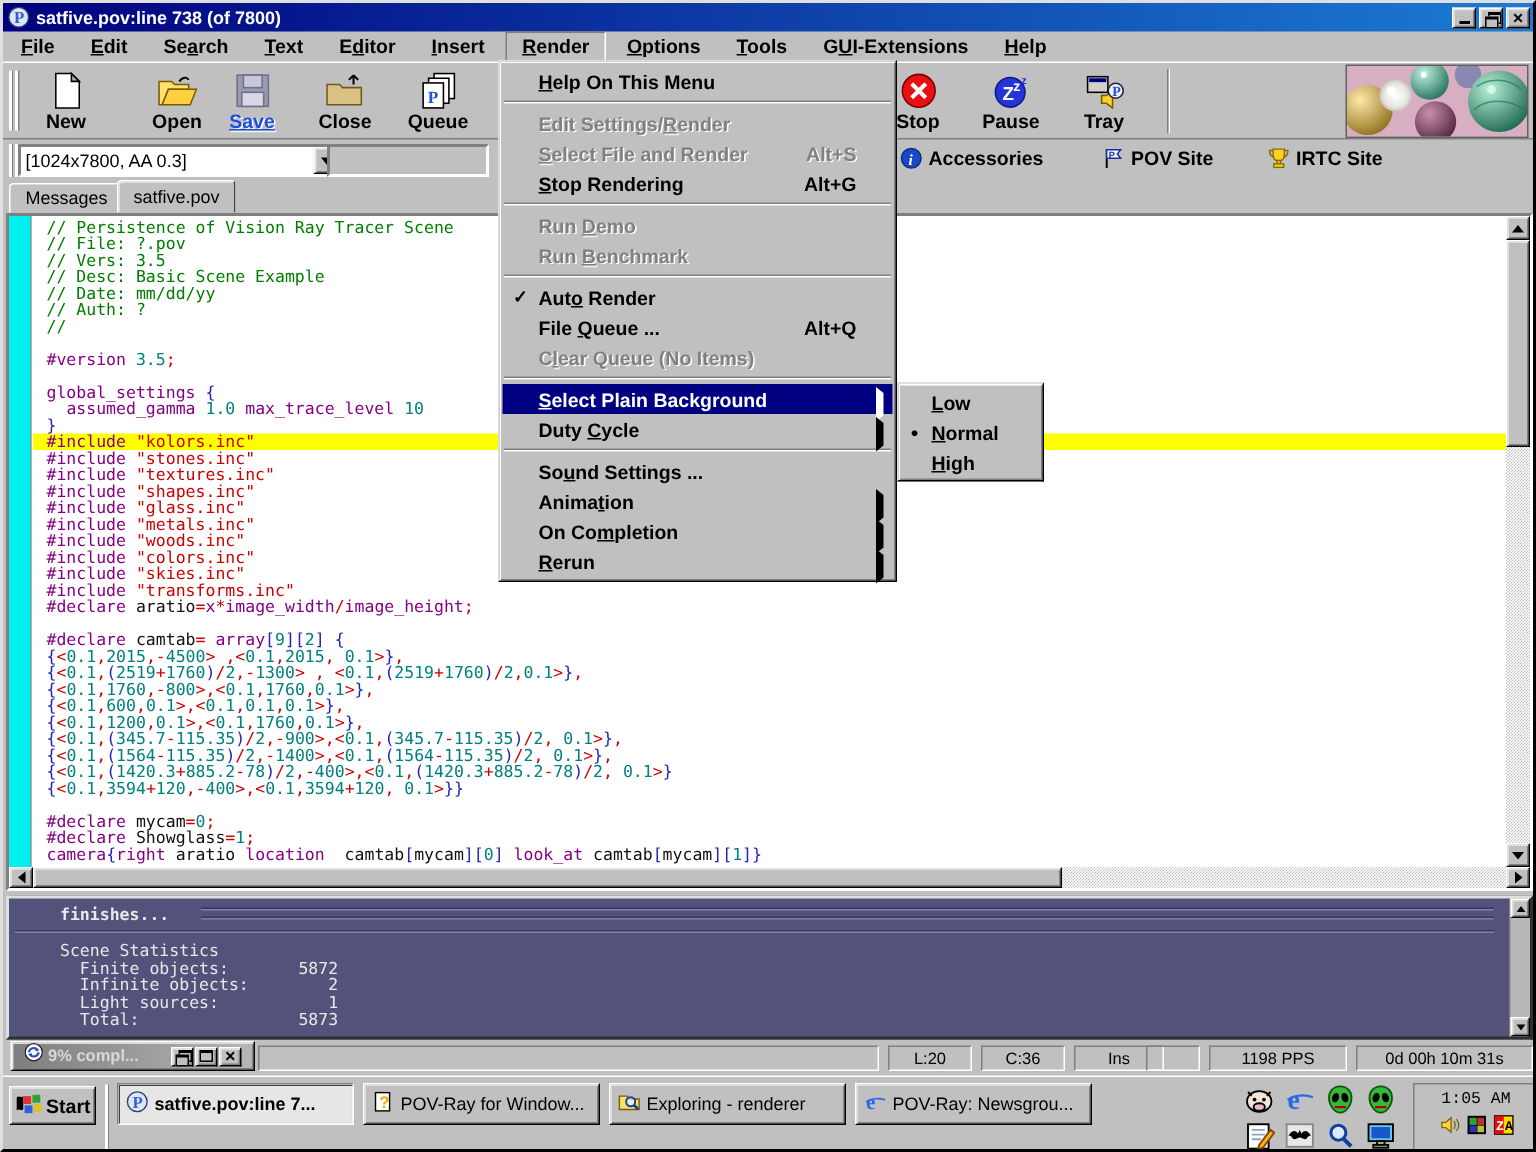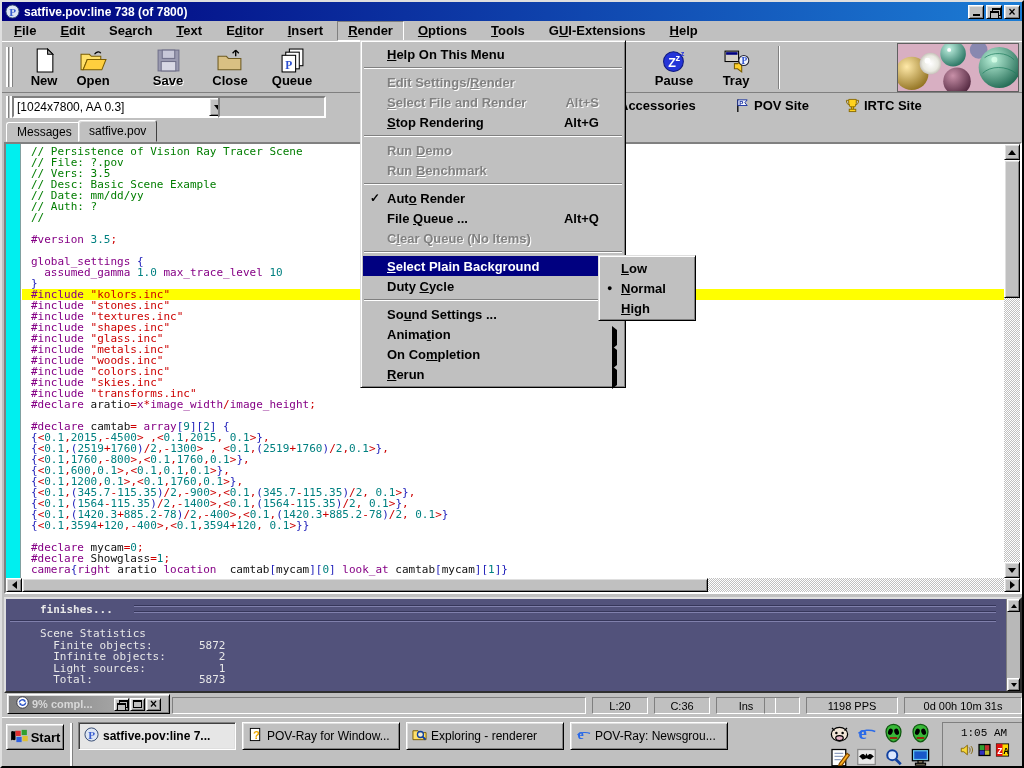--- a/index.html
+++ b/index.html
@@ -32,21 +32,21 @@
 
   
   .toolbar1{position:absolute;left:0;top:39px;width:1020px;height:52px;border-top:1px solid #fff;border-bottom:1px solid #808080;}
   .grip{position:absolute;left:4px;top:5px;width:7px;height:40px;
     background:linear-gradient(90deg,#fff 0 2px,#808080 2px 3px,#c0c0c0 3px 4px,#fff 4px 6px,#808080 6px 7px);}
   .tbtn{position:absolute;top:2px;width:58px;height:47px;background:#c0c0c0;border:none;padding:0;
     display:flex;flex-direction:column;align-items:center;justify-content:center;
     font-weight:bold;font-size:13px;font-family:"Liberation Sans",sans-serif;}
   .tbtn svg{width:27px;height:25px;display:block;}
   .tbtn .lbl{margin-top:0;}
-  .tbtn.disabled .lbl{color:#000000;text-shadow:1px 1px 0 #fff;}
+  .tbtn.disabled .lbl{color:#1d4ed8;text-shadow:1px 1px 0 #fff;text-decoration:underline;}
   .vsep{position:absolute;top:4px;width:2px;height:43px;border-left:1px solid #808080;border-right:1px solid #fff;}
   .preview{position:absolute;right:3px;top:1px;width:122px;height:49px;border:1px solid #606060;}
   .preview svg{width:100%;height:100%;display:block;}
 
   
   .toolbar2{position:absolute;left:0;top:92px;width:1020px;height:26px;}
   .combo{position:absolute;left:10px;top:2px;width:216px;height:22px;background:#fff;
     border:2px solid;border-color:#808080 #fff #fff #808080;display:flex;}
   .combo-text{flex:1;font-size:12px;padding:2px 3px;white-space:nowrap;overflow:hidden;color:#000;}
   .combo-btn{width:17px;background:#c0c0c0;display:flex;align-items:center;justify-content:center;}
@@ -127,21 +127,21 @@
   .qicon svg{width:100%;height:100%;display:block;}
   .tray{position:absolute;right:2px;top:4px;width:84px;height:46px;border:1px solid;border-color:#808080 #fff #fff #808080;text-align:center;font-family:Liberation Mono, monospace;}
   .clock{font-size:11px;margin-top:4px;}
   .trayicons{display:flex;justify-content:center;gap:3px;margin-top:4px;}
   .trayicons .ticn{width:15px;height:14px;}
   .trayicons svg{width:15px;height:14px;display:block;}
 
   
   .menu-popup{position:absolute;left:330px;top:38px;width:266px;background:#c0c0c0;padding:3px 2px;z-index:10;
     border:1px solid;border-color:#dfdfdf #000 #000 #dfdfdf;box-shadow:inset 1px 1px 0 #fff,inset -1px -1px 0 #808080;
-    font-weight:bold;font-size:13px;margin-left:28px;}
+    font-weight:bold;font-size:13px;}
   .pm-item{height:20px;display:flex;align-items:center;position:relative;padding:0 10px 0 24px;}
   .pm-check{position:absolute;left:7px;font-size:12px;}
   .pm-label{flex:1;white-space:nowrap;}
   .pm-short{margin-left:10px;margin-right:14px;}
   .pm-arrowbox{position:absolute;right:6px;top:6px;}
   .pm-item.hl{background:#000080;color:#fff;}
   .pm-item.hl .arr-right{border-left-color:#fff;}
   .pm-item.dis{color:#808080;text-shadow:1px 1px 0 #fff;}
   .pm-sep{height:2px;border-top:1px solid #808080;border-bottom:1px solid #fff;margin:3px 1px;}
   .submenu{position:absolute;left:596px;top:253px;width:98px;background:#c0c0c0;padding:2px;z-index:11;
@@ -193,21 +193,21 @@
     <div id="tb-left">
         <button class="tbtn" style="left: 13px;">
           <span>
             <svg viewBox="0 0 24 24">
               <path d="M5 1h10l5 5v17H5z" fill="#fff" stroke="#000"></path>
               <path d="M15 1l5 5h-5z" fill="#b0b0b0" stroke="#000"></path>
             </svg>
           </span>
           <span class="lbl">New</span>
         </button>
-        <button class="tbtn" style="left: 62px; text-align: right;">
+        <button class="tbtn" style="left: 87px; text-align: right;">
           <span>
             <svg viewBox="0 0 26 24">
               <path d="M14 6c2-3 5-3 6-1" fill="none" stroke="#000" stroke-width="1.2"></path>
               <path d="M1 21V6h8l2 2h9v3H7l-4 10z" fill="#ffe06a" stroke="#7a5c00"></path>
               <path d="M7 11h18l-4 10H3z" fill="#ffcf3e" stroke="#7a5c00"></path>
             </svg>
           </span>
           <span class="lbl">Open</span>
         </button>
         <button class="tbtn disabled" style="left: 137px;">

